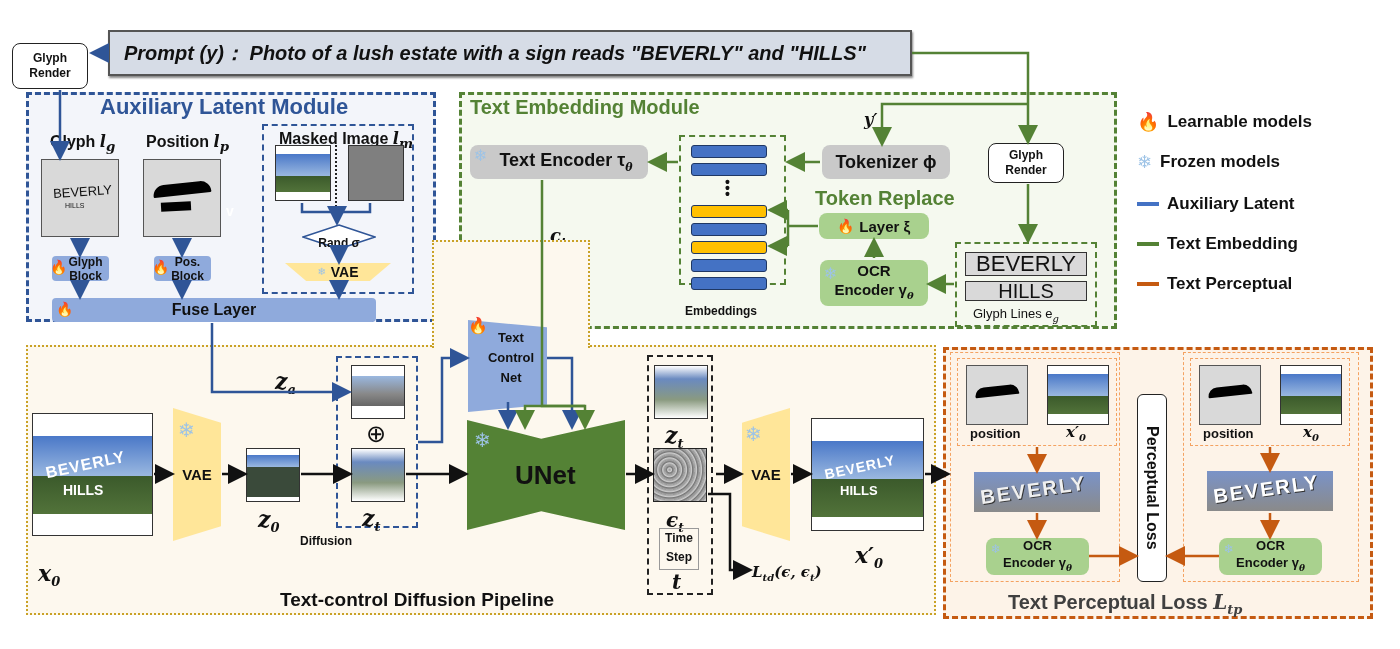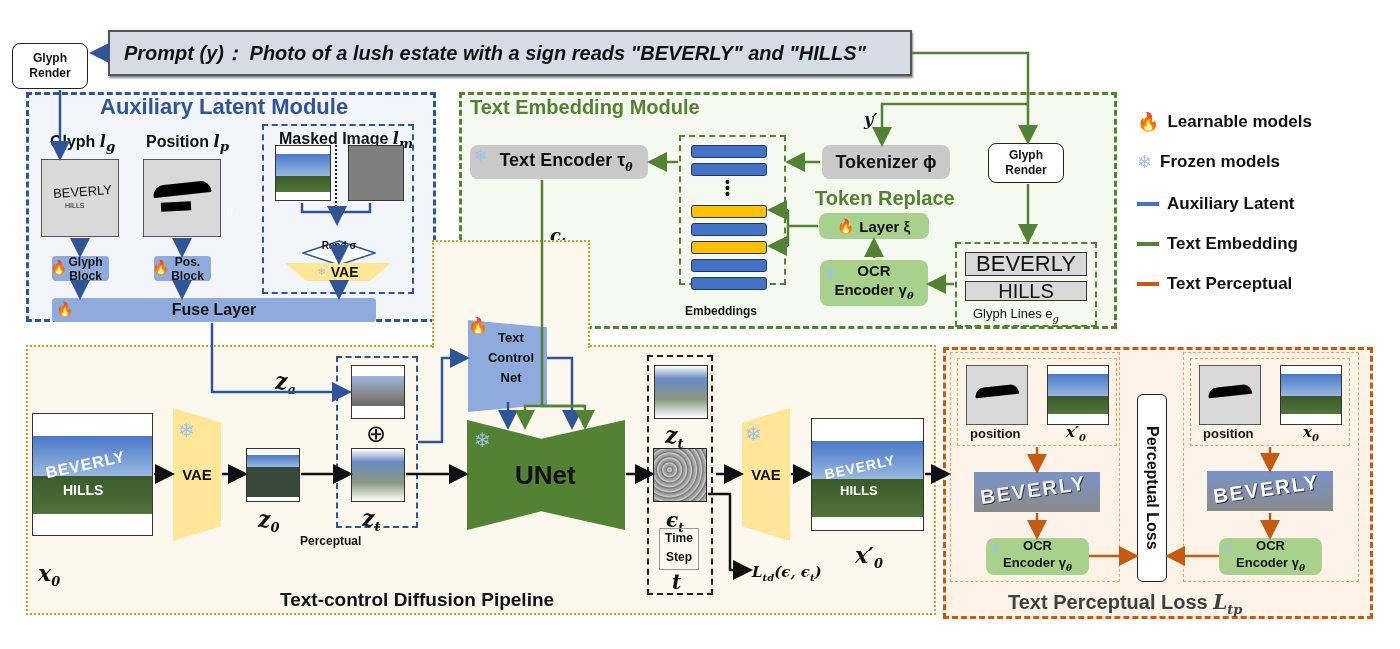--- a/index.html
+++ b/index.html
@@ -63,21 +63,21 @@
 <div class="abs b" style="left:226px;top:203px;color:#fff;font-size:14px">v</div>
 
 <div class="abs dash-box" style="left:262px;top:124px;width:152px;height:170px"></div>
 <div class="abs b" style="left:279px;top:129px;font-size:16px"><span>Masked Image</span> <span class="serif it">l</span><sub class="serif it">m</sub></div>
 <div class="abs photo" style="left:275px;top:145px;width:56px;height:56px">
   <div class="sky" style="height:22px;margin-top:8px"></div>
   <div class="trees" style="height:16px"></div>
 </div>
 <div class="abs" style="left:335px;top:145px;width:0;height:62px;border-left:2px dotted #222"></div>
 <div class="abs" style="left:348px;top:145px;width:56px;height:56px;background:#7f7f7f;border:1.5px solid #333"></div>
-<div class="abs b" style="left:302px;top:240px;width:74px;height:26px;font-size:10px;display:flex;align-items:flex-start;justify-content:center">
+<div class="abs b" style="left:302px;top:224px;width:74px;height:26px;font-size:12px;display:flex;align-items:flex-end;justify-content:center">
   <svg width="74" height="26" style="position:absolute;left:0;top:0">
       <polygon points="37,1 73,13 37,25 1,13" fill="#fff" stroke="#2f5597" stroke-width="1.5"></polygon>
     </svg>
   <span style="position:relative">Rand σ</span>
 </div>
 <div class="abs vae-trap b" style="left:285px;top:263px;width:106px;height:18px;clip-path:polygon(0 0,100% 0,80% 100%,20% 100%);font-size:14px;display:flex;align-items:center;justify-content:center">
   <span class="icon" style="color:#9dc3e6;margin-right:5px;font-size:10px">❄</span>
     <span>VAE</span>
 </div>
 
@@ -184,21 +184,21 @@
 
 <div class="abs b serif it" style="left:275px;top:368px;font-size:22px"><span>z</span><sub style="font-size:13px">a</sub></div>
 
 <div class="abs dash-box" style="left:336px;top:356px;width:82px;height:172px"></div>
 <div class="abs photo" style="left:351px;top:365px;width:54px;height:54px">
   <div style="height:30px;margin-top:10px;background:linear-gradient(#9ab8e0,#888 60%,#666)"></div>
 </div>
 <div class="abs" style="left:366px;top:420px;font-size:24px">⊕</div>
 <div class="abs photo" style="left:351px;top:448px;width:54px;height:54px;background:linear-gradient(#fff,#6a8ac0 25%,#8a9a80 65%,#fff)"></div>
 <div class="abs b serif it" style="left:362px;top:505px;font-size:22px"><span>z</span><sub style="font-size:13px">t</sub></div>
-<div class="abs b" style="left:300px;top:534px;font-size:12px">Perceptual</div>
+<div class="abs b" style="left:300px;top:534px;font-size:12px">Diffusion</div>
 
 <div class="abs" style="left:468px;top:320px;width:79px;height:92px;background:#8faadc;clip-path:polygon(0 0,100% 8%,100% 92%,0 100%);z-index:1"></div>
 <div class="abs b" style="left:474px;top:328px;width:74px;font-size:13px;line-height:20px;text-align:center;z-index:2">
   <span>Text</span><br><span>Control</span><br><span>Net</span>
 </div>
 <span class="abs icon" style="left:468px;top:318px;font-size:16px;z-index:3">🔥</span>
 
 <div class="abs" style="left:467px;top:420px;width:158px;height:110px;background:#548235;clip-path:polygon(0 0,47% 17%,100% 0,100% 100%,47% 83%,0 100%);z-index:1"></div>
 <div class="abs b" style="left:515px;top:460px;font-size:26px;color:#111;z-index:2">UNet</div>
 <span class="abs icon" style="left:474px;top:430px;color:#9dc3e6;font-size:20px;z-index:2">❄</span>

